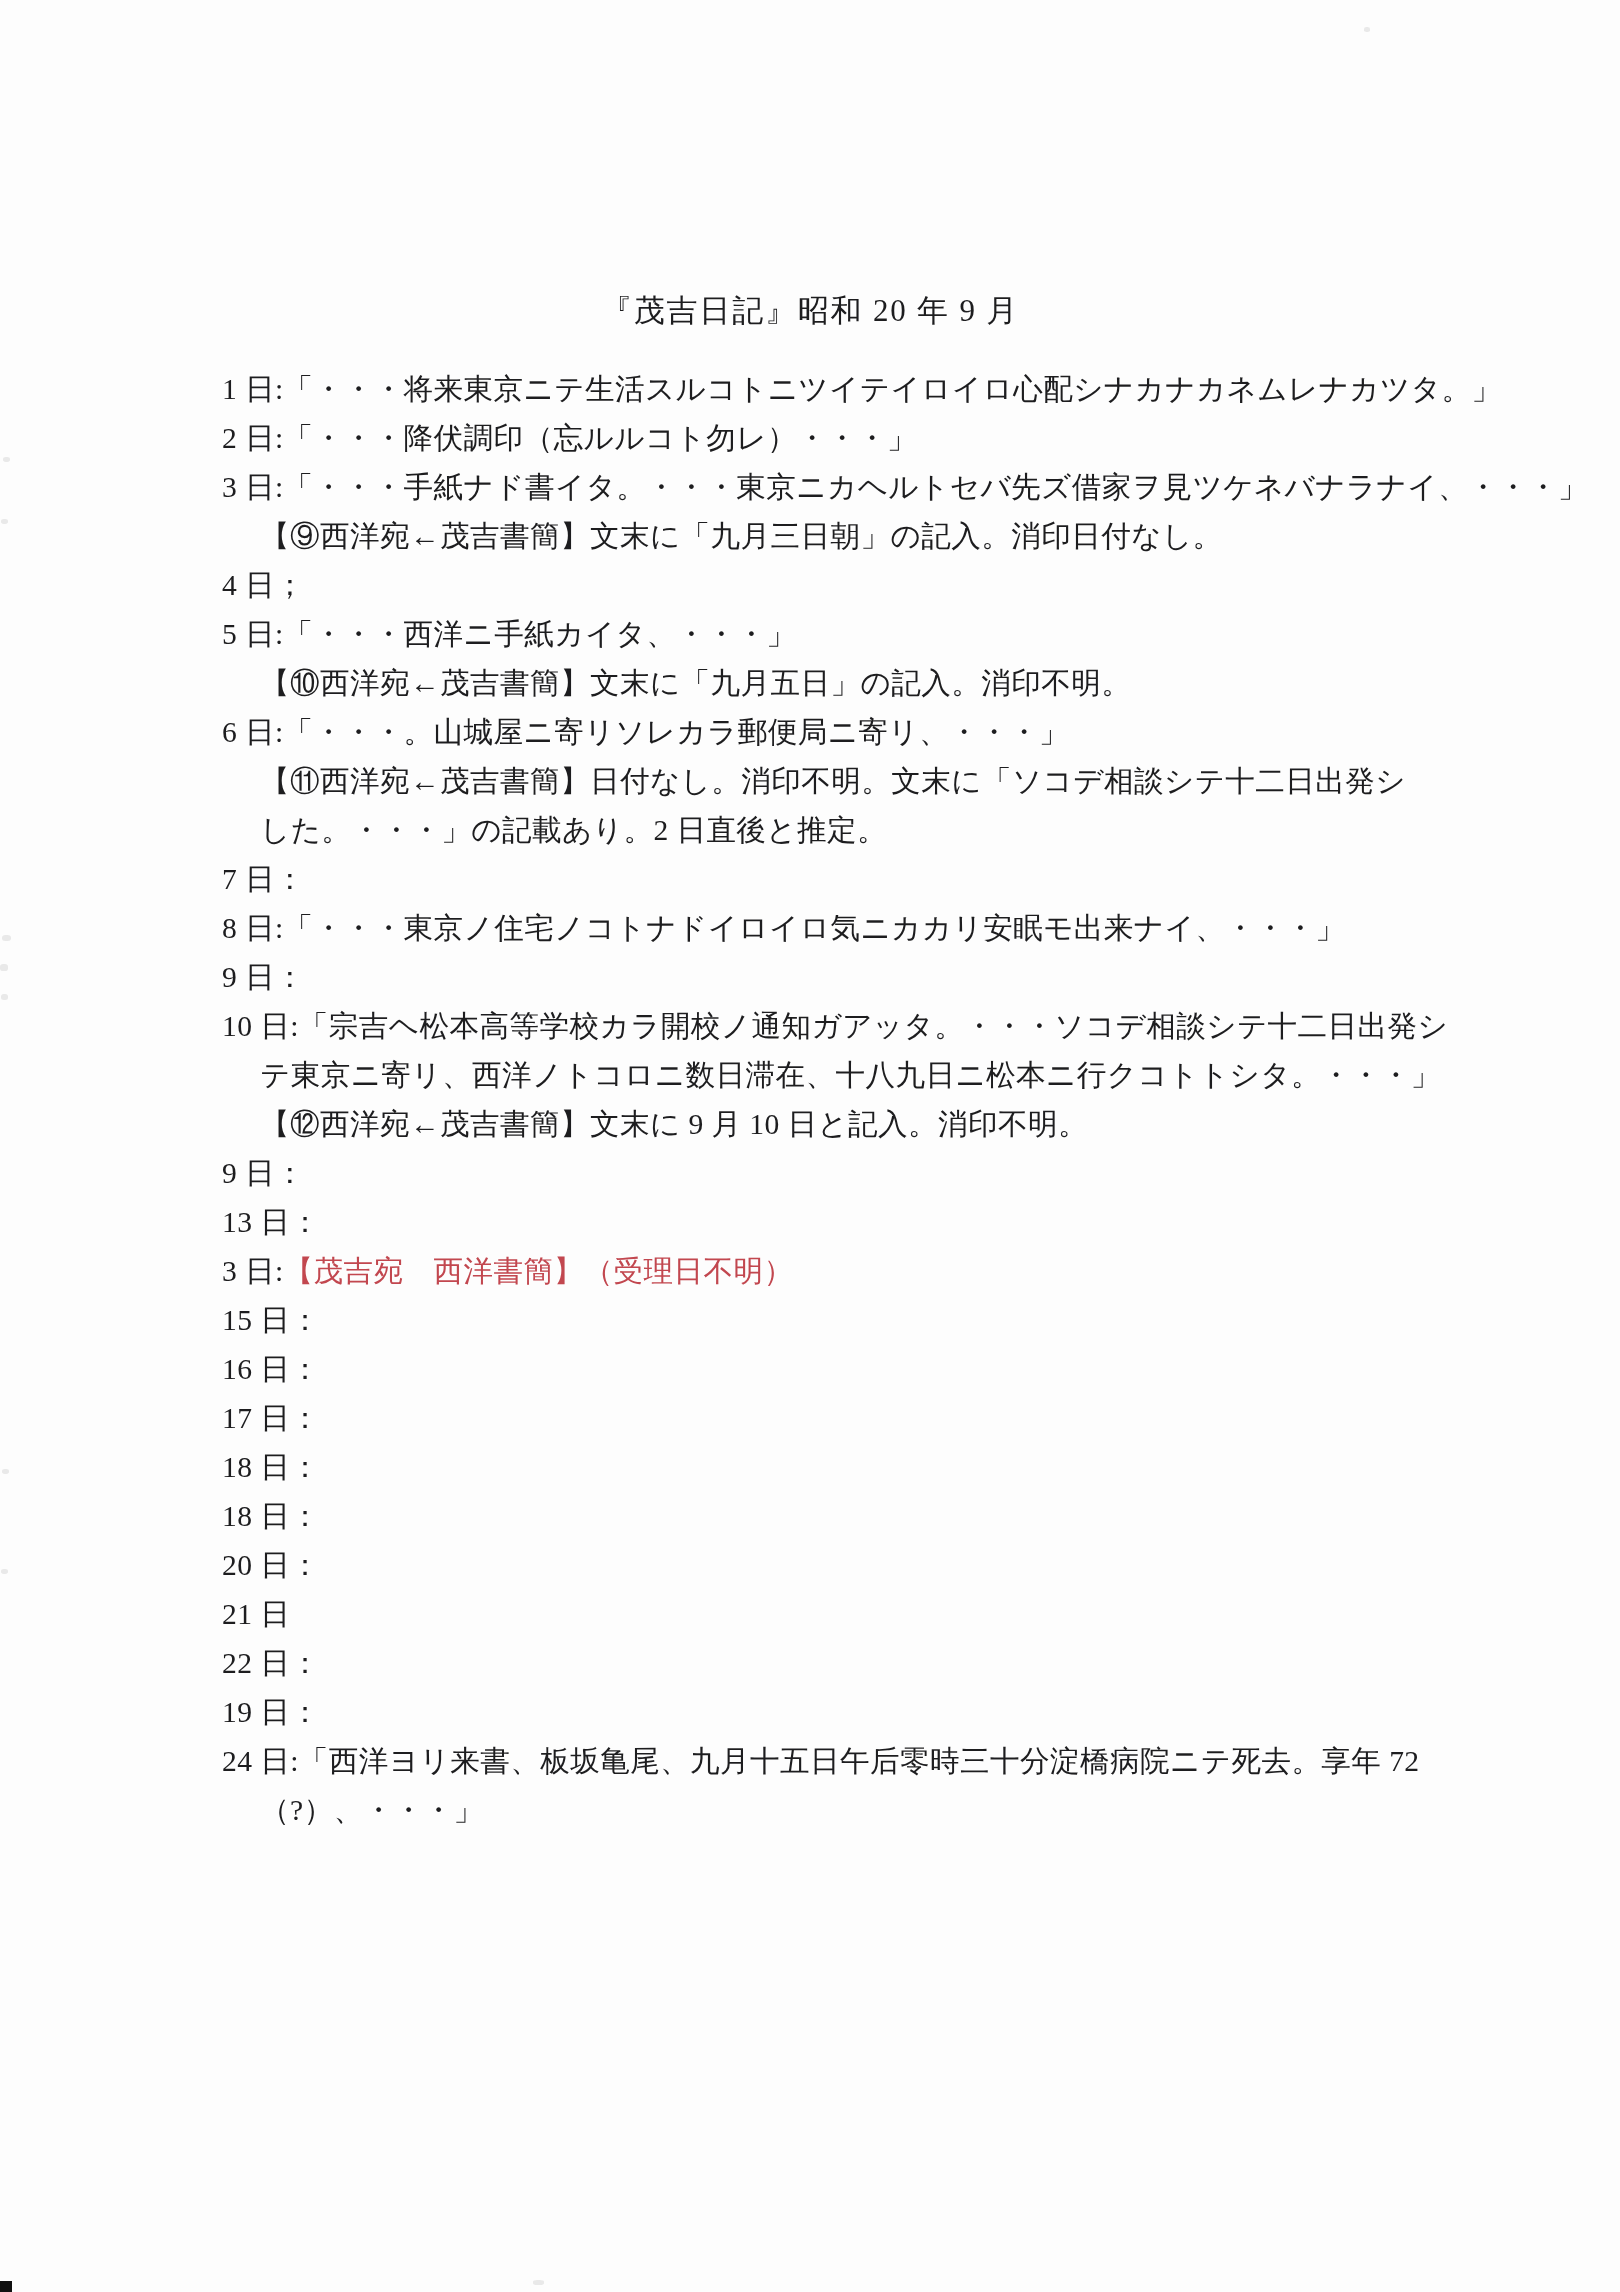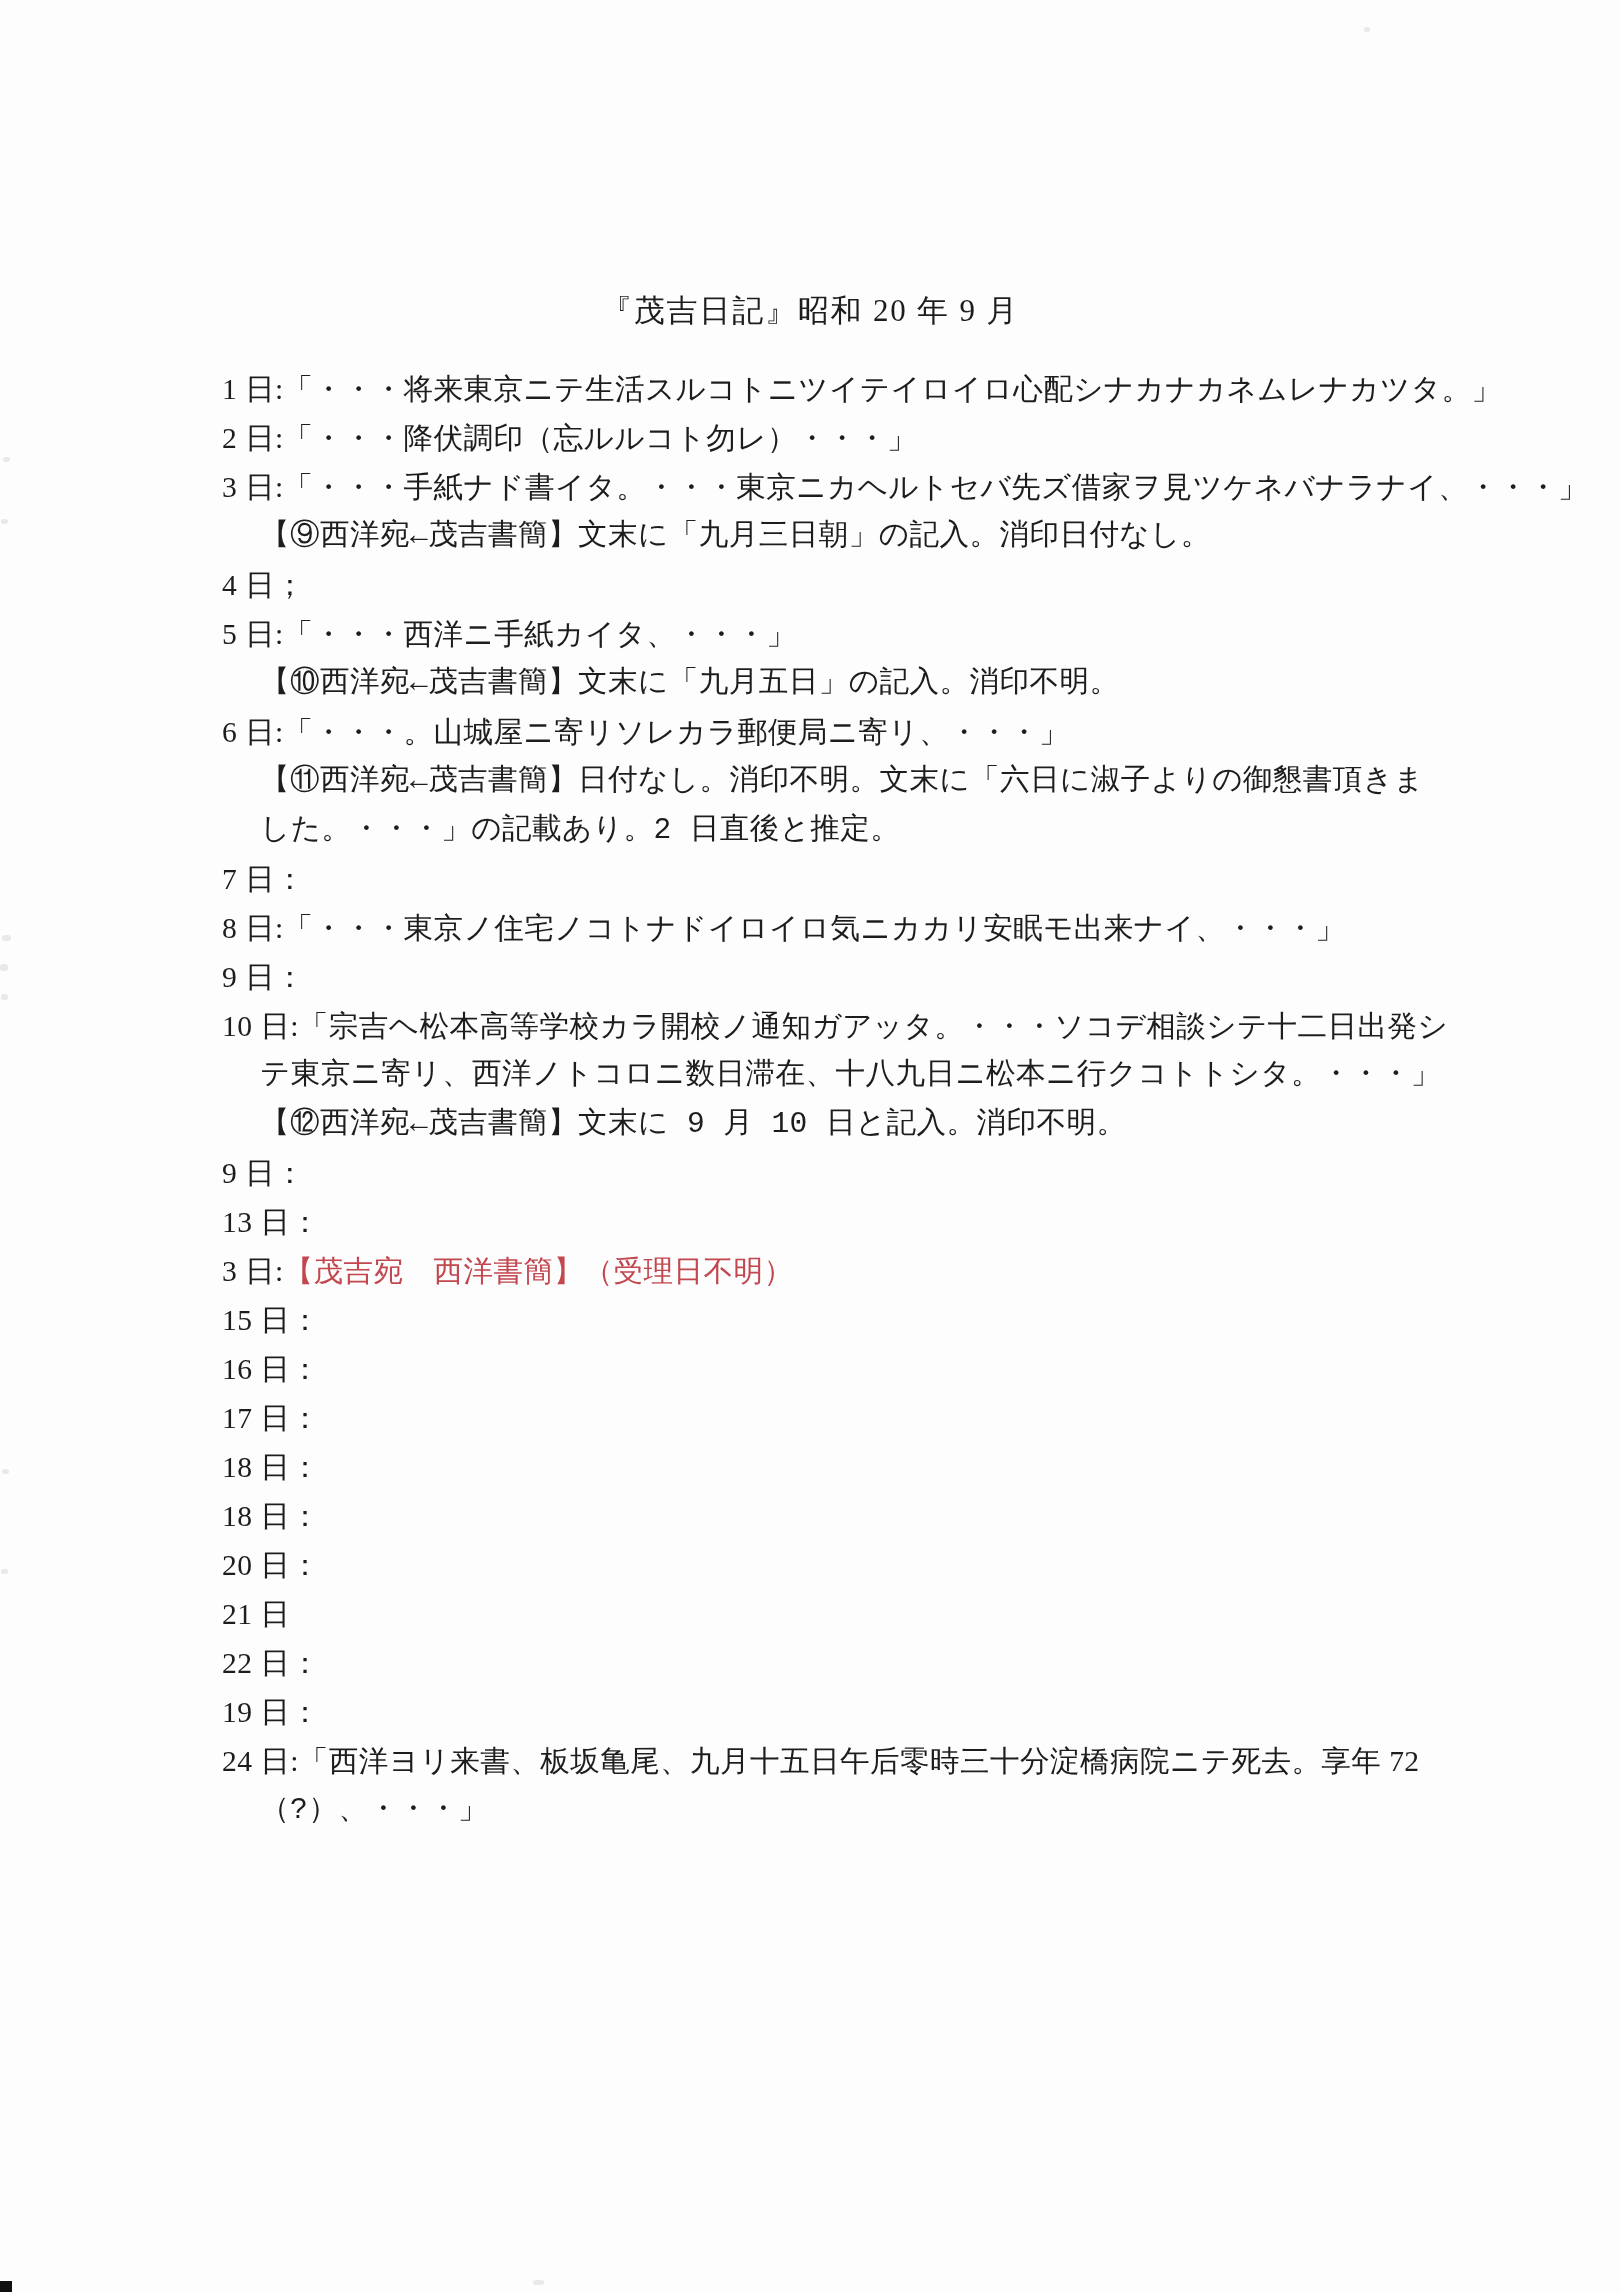--- a/index.html
+++ b/index.html
@@ -25,21 +25,21 @@
     position:absolute;
     top:365px;left:222px;width:1308px;
   }
   .line{
     font-size:29.6px;
     line-height:49px;
     letter-spacing:0.4px;
     white-space:nowrap;
     min-height:49px;
   }
-  .line.indent{padding-left:38px;font-family:Liberation Mono, monospace;}
+  .line.indent{padding-left:38px;}
   .red{color:var(--accent,#c2474f);text-align:right;}
   
   .corner-block{
     position:absolute;left:0;top:2281px;width:11.6px;height:11.6px;background:#101010;
   }
   .speck{position:absolute;border-radius:40%;}
 </style>
 </head>
 <body style="color: rgb(29, 29, 31);">
 
@@ -47,21 +47,21 @@
   <h1 class="title">『茂吉日記』昭和 20 年 9 月</h1>
   <div class="lines" id="lines">
       <div class="line"><span>1 日:「・・・将来東京ニテ生活スルコトニツイテイロイロ心配シナカナカネムレナカツタ。」</span></div>
       <div class="line"><span>2 日:「・・・降伏調印（忘ルルコト勿レ）・・・」</span></div>
       <div class="line"><span>3 日:「・・・手紙ナド書イタ。・・・東京ニカヘルトセバ先ズ借家ヲ見ツケネバナラナイ、・・・」</span></div>
       <div class="line indent"><span>【⑨西洋宛←茂吉書簡】文末に「九月三日朝」の記入。消印日付なし。</span></div>
       <div class="line"><span>4 日；</span></div>
       <div class="line"><span>5 日:「・・・西洋ニ手紙カイタ、・・・」</span></div>
       <div class="line indent"><span>【⑩西洋宛←茂吉書簡】文末に「九月五日」の記入。消印不明。</span></div>
       <div class="line"><span>6 日:「・・・。山城屋ニ寄リソレカラ郵便局ニ寄リ、・・・」</span></div>
-      <div class="line indent"><span>【⑪西洋宛←茂吉書簡】日付なし。消印不明。文末に「六日に淑子よりの御懇書頂きま</span></div>
+      <div class="line indent"><span>【⑪西洋宛←茂吉書簡】日付なし。消印不明。文末に「ソコデ相談シテ十二日出発シ</span></div>
       <div class="line indent"><span>した。・・・」の記載あり。2 日直後と推定。</span></div>
       <div class="line"><span>7 日：</span></div>
       <div class="line"><span>8 日:「・・・東京ノ住宅ノコトナドイロイロ気ニカカリ安眠モ出来ナイ、・・・」</span></div>
       <div class="line"><span>9 日：</span></div>
       <div class="line"><span>10 日:「宗吉ヘ松本高等学校カラ開校ノ通知ガアッタ。・・・ソコデ相談シテ十二日出発シ</span></div>
       <div class="line indent"><span>テ東京ニ寄リ、西洋ノトコロニ数日滞在、十八九日ニ松本ニ行クコトトシタ。・・・」</span></div>
       <div class="line indent"><span>【⑫西洋宛←茂吉書簡】文末に 9 月 10 日と記入。消印不明。</span></div>
       <div class="line"><span>9 日：</span></div>
       <div class="line"><span>13 日：</span></div>
       <div class="line"><span>3 日:</span><span class="red">【茂吉宛　西洋書簡】（受理日不明）</span></div>

